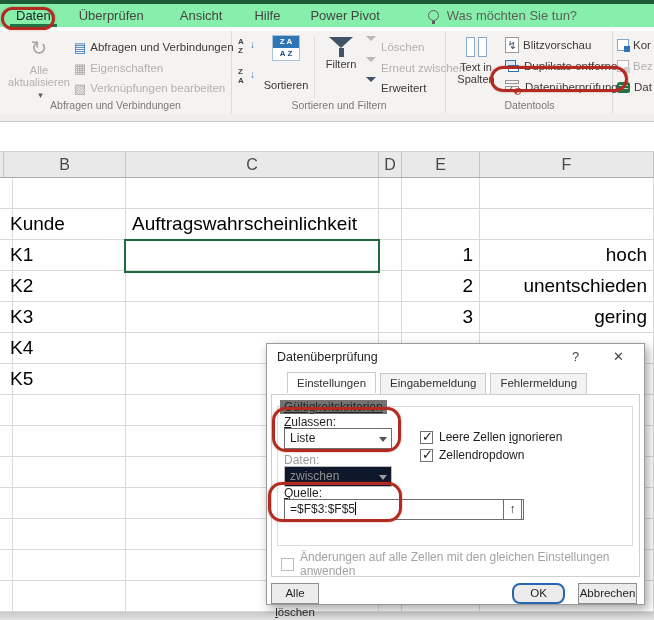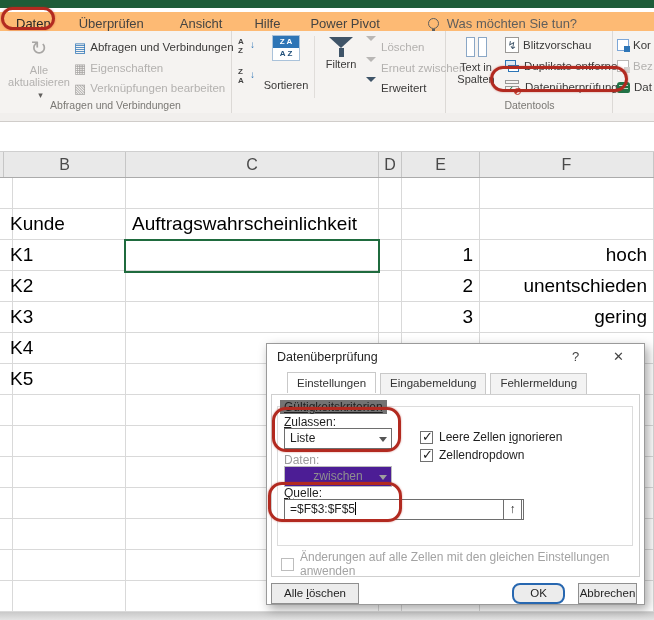--- a/index.html
+++ b/index.html
@@ -2,21 +2,21 @@
 <html><head>
 <meta charset="utf-8">
 <style>
   * { box-sizing: border-box; margin: 0; padding: 0; }
   html,body { width:654px; height:620px; }
   body { font-family:"Liberation Sans","DejaVu Sans",sans-serif; background:#fff; position:relative; overflow:hidden; }
   .abs { position:absolute; }
 
   
   .titlebar { left:0; top:0; width:654px; height:8px; background:#1e5c38; }
-  .tabbar { left:0; top:12px; width:654px; height:23px; background:#fdba74; display:flex; align-items:center; padding-left:10px; font-size:13px; color:#454442; }
+  .tabbar { left:0; top:4px; width:654px; height:23px; background:#86efac; display:flex; align-items:center; padding-left:10px; font-size:13px; color:#454442; }
   .rtab { padding:3px 6px 4px; margin-right:16px; white-space:nowrap; cursor:default; }
   .rtab.active { color:#262626; border-bottom:3px solid #217346; padding-bottom:1px; }
   .searchwrap { display:flex; align-items:center; margin-left:26px; color:#5f5e5c; }
   .bulb { width:11px; height:11px; border:1.5px solid #5f5e5c; border-radius:50%; position:relative; margin-right:8px; }
   .bulb::after { content:""; position:absolute; left:3px; top:10px; width:3px; height:3px; background:#5f5e5c; }
 
   
   .ribbon { left:0; top:31px; width:654px; height:82px; background:#f5f3f1; }
   .ribstrip { left:0; top:113px; width:654px; height:9px; background:#f1efed; border-bottom:1px solid #d0cdca; }
   .rgroup { position:absolute; top:0; height:82px; border-right:1px solid #dcd9d6; }
@@ -79,21 +79,21 @@
   .tabstrip { position:absolute; left:20px; top:29px; display:flex; }
   .dtab { border:1px solid #c9c9c9; border-bottom:none; background:#f3f3f3; padding:3px 9px 4px; font-size:11.5px; margin-right:4px; color:#333; }
   .dtab.active { background:#fff; position:relative; top:-1px; padding-top:4px; z-index:2; }
   .tabpage { position:absolute; left:4px; top:50px; width:369px; height:183px; border:1px solid #cfcfcf; background:#fff; }
   .gbox { position:absolute; left:10px; top:62px; width:356px; height:140px; border:1px solid #dcdcdc; }
   .gboxlabel { position:absolute; left:13px; top:56px; background:#737373; padding:0 4px;text-decoration:underline; }
   .fldlabel { position:absolute; font-size:12px; }
   .u { text-decoration:underline; }
   .combo { position:absolute; width:108px; height:21px; border:1px solid #6e6e6e; background:#fff; line-height:19px; padding:0 5px; }
   .combo .carr { position:absolute; right:4px; top:8px; width:0; height:0; border-left:4px solid transparent; border-right:4px solid transparent; border-top:5px solid #555; }
-  .combo.disabled { background:#4c1d95; border-color:#bcbcbc; color:#8f8f8f;text-align:center; }
+  .combo.disabled { background:#0f172a; border-color:#bcbcbc; color:#8f8f8f; }
   .combo.disabled .carr { border-top-color:#9f9f9f; }
   .cbrow { position:absolute; display:flex; align-items:center; font-size:12px; }
   .cb { width:13px; height:13px; border:1px solid #707070; background:#fff; margin-right:6px; position:relative; flex:0 0 auto; }
   .cb .mk { position:absolute; left:1px; top:-3px; font-size:13px; font-weight:bold; color:#1a1a1a; }
   .cb.off { border-color:#bdbdbd; }
   .cbrow.gray { color:#a3a3a3; }
   .txtinput { position:absolute; left:17px; top:155px; width:240px; height:21px; border:1px solid #6e6e6e; background:#fff; line-height:19px; padding:0 5px; }
   .caret { display:inline-block; width:1px; height:13px; background:#000; vertical-align:-2px; }
   .rangebtn { position:absolute; left:236px; top:155px; width:19px; height:21px; border:1px solid #6e6e6e; background:#fff; text-align:center; line-height:19px; font-size:12px; font-weight:bold; color:#222; }
   .dbtn { position:absolute; top:239px; height:21px; border:1px solid #8f8f8f; background:#ececec; text-align:center; line-height:19px; font-size:11.5px; color:#1f1f1f; }
@@ -175,20 +175,21 @@
       <span>Löschen</span>
     </div>
     <div class="srow dis" style="left:133px; top:28px;">
       <span class="sico funnel-sm off"><span class="cone"></span><span class="stem"></span></span>
       <span>Erneut zwischen</span>
     </div>
     <div class="srow" style="left:133px; top:48px;">
       <span class="sico funnel-sm"><span class="cone"></span><span class="stem"></span></span>
       <span>Erweitert</span>
     </div>
+    <div class="grouplabel">Sortieren und Filtern</div>
   </div>
 
   <div class="rgroup" style="left:447px; width:166px;">
     <div class="bigbtn" style="left:3px; width:52px;">
       <div class="ttcicon">
           <span></span>
           <span></span>
         </div>
       <div class="blabel">Text in</div>
       <div class="blabel">Spalten</div>
@@ -375,21 +376,21 @@
 
   <div class="fldlabel" style="left:17px; top:142px;"><span class="u">Q</span><span>uelle:</span></div>
   <div class="txtinput"><span>=$F$3:$F$5</span><span class="caret"></span></div>
   <div class="rangebtn">↑</div>
 
   <div class="cbrow gray" style="left:14px; top:206px;">
     <span class="cb off"></span>
     <span>Änderungen auf alle Zellen mit den gleichen Einstellungen anwenden</span>
   </div>
 
-  <div class="dbtn" style="left:4px; width:88px;"><span>Alle </span><span class="u">l</span><span>öschen</span></div>
+  <div class="dbtn" style="left:4px; width:48px;"><span>Alle </span><span class="u">l</span><span>öschen</span></div>
   <div class="dbtn primary" style="left:245px; width:53px;border-radius:8px;">OK</div>
   <div class="dbtn" style="left:311px; width:59px;">Abbrechen</div>
 </div>
 
 <div class="abs oval" style="left:1px; top:7px; width:54px; height:23px;"></div>
 <div class="abs oval" style="left:490px; top:66px; width:138px; height:26px;"></div>
 <div class="abs oval" style="left:272px; top:407px; width:129px; height:45px; z-index:10;"></div>
 <div class="abs oval" style="left:268px; top:482px; width:134px; height:40px; z-index:10;"></div>
 
 </body></html>

